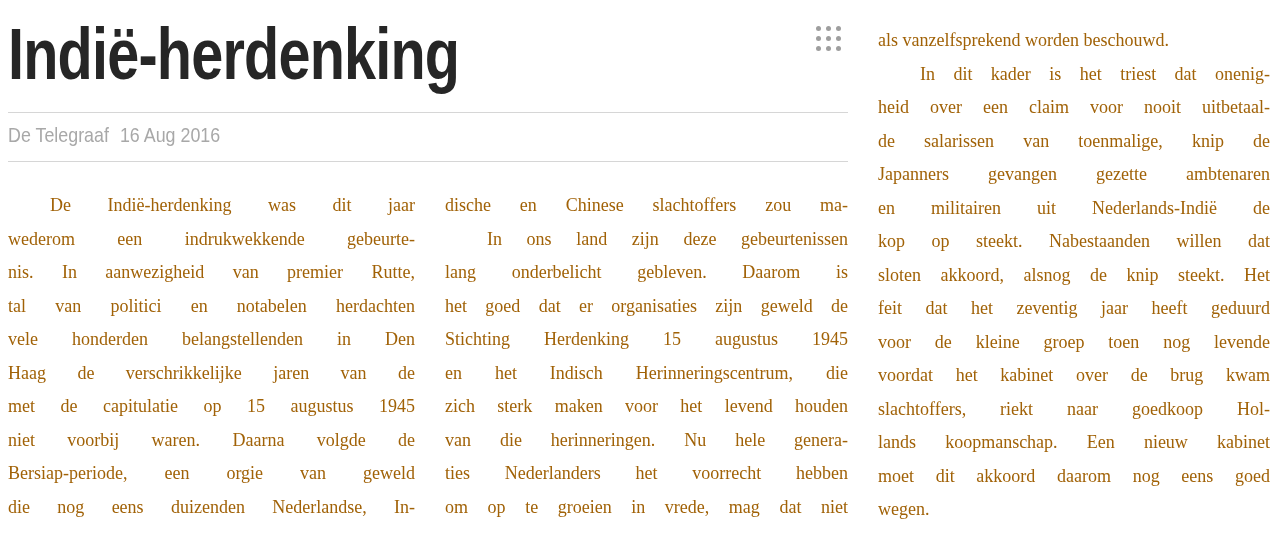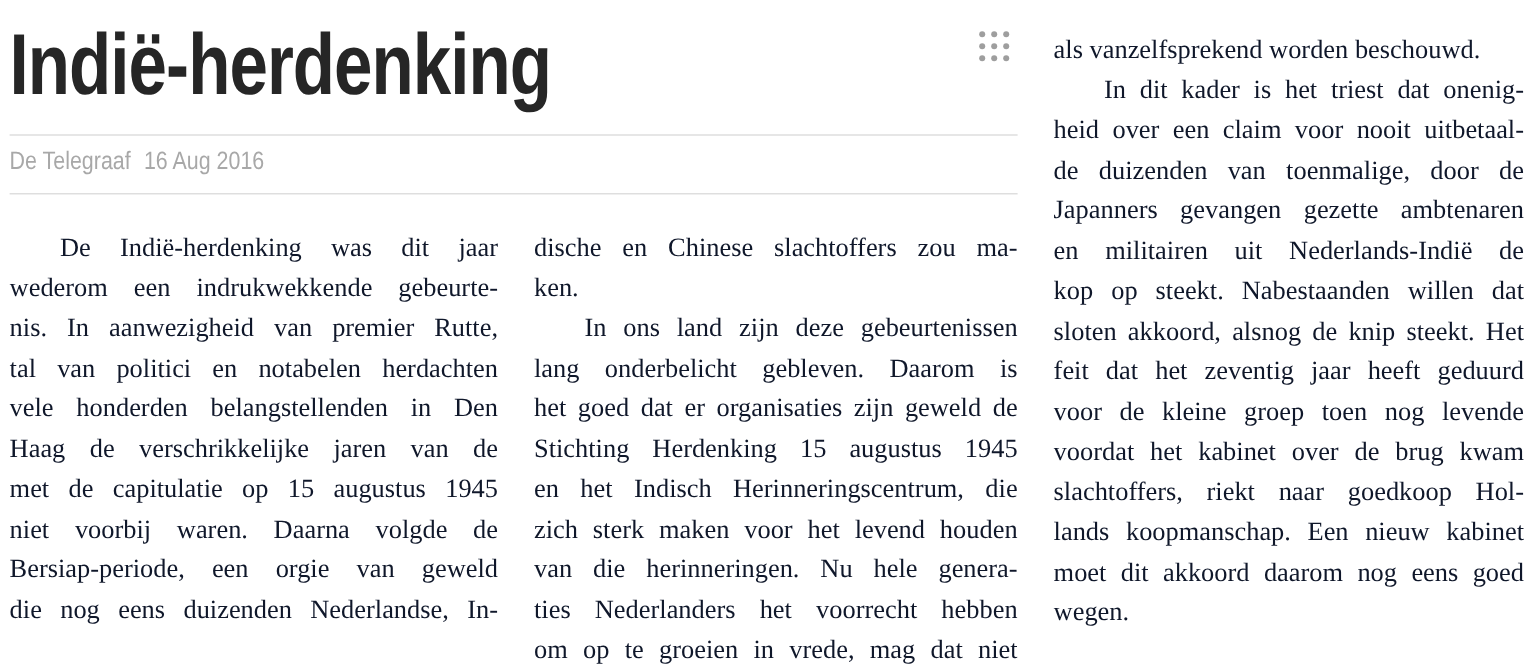--- a/index.html
+++ b/index.html
@@ -42,23 +42,23 @@
     white-space: nowrap;
     transform: scaleX(0.85);
     transform-origin: 0 50%;
   }
   .byline .date { margin-left: 13px; }
   .col { overflow: hidden; }
   .colA { grid-column: 1; grid-row: 2; padding-top: 21px; }
   .colB { grid-column: 2; grid-row: 2; padding-top: 21px; }
   .colC { grid-column: 3; grid-row: 1 / 3; padding-top: 24px; }
   .tline {
-    font-size: 22px;
+    font-size: 18px;
     line-height: 33.5px;
-    color: #0f172a;
+    color: #a16207;
     text-align: justify;
     text-align-last: justify;
   }
   .tline.end { text-align-last: left; }
   .tline.ind { text-indent: 42px; }
   .grid-handle {
     position: absolute;
     left: 816px;
     top: 26px;
     display: grid;
@@ -96,36 +96,35 @@
       <div class="tline">tal van politici en notabelen herdachten</div>
       <div class="tline">vele honderden belangstellenden in Den</div>
       <div class="tline">Haag de verschrikkelijke jaren van de</div>
       <div class="tline">met de capitulatie op 15 augustus 1945</div>
       <div class="tline">niet voorbij waren. Daarna volgde de</div>
       <div class="tline">Bersiap-periode, een orgie van geweld</div>
       <div class="tline">die nog eens duizenden Nederlandse, In-</div>
     </div>
   <div class="col colB">
       <div class="tline">dische en Chinese slachtoffers zou ma-</div>
-      <div class="tline end">ken.</div>
       <div class="tline ind">In ons land zijn deze gebeurtenissen</div>
       <div class="tline">lang onderbelicht gebleven. Daarom is</div>
       <div class="tline">het goed dat er organisaties zijn geweld de</div>
       <div class="tline">Stichting Herdenking 15 augustus 1945</div>
       <div class="tline">en het Indisch Herinneringscentrum, die</div>
       <div class="tline">zich sterk maken voor het levend houden</div>
       <div class="tline">van die herinneringen. Nu hele genera-</div>
       <div class="tline">ties Nederlanders het voorrecht hebben</div>
       <div class="tline">om op te groeien in vrede, mag dat niet</div>
     </div>
   <div class="col colC">
       <div class="tline end">als vanzelfsprekend worden beschouwd.</div>
       <div class="tline ind">In dit kader is het triest dat onenig-</div>
       <div class="tline">heid over een claim voor nooit uitbetaal-</div>
-      <div class="tline">de duizenden van toenmalige, door de</div>
+      <div class="tline">de salarissen van toenmalige, knip de</div>
       <div class="tline">Japanners gevangen gezette ambtenaren</div>
       <div class="tline">en militairen uit Nederlands-Indië de</div>
       <div class="tline">kop op steekt. Nabestaanden willen dat</div>
       <div class="tline">sloten akkoord, alsnog de knip steekt. Het</div>
       <div class="tline">feit dat het zeventig jaar heeft geduurd</div>
       <div class="tline">voor de kleine groep toen nog levende</div>
       <div class="tline">voordat het kabinet over de brug kwam</div>
       <div class="tline">slachtoffers, riekt naar goedkoop Hol-</div>
       <div class="tline">lands koopmanschap. Een nieuw kabinet</div>
       <div class="tline">moet dit akkoord daarom nog eens goed</div>

